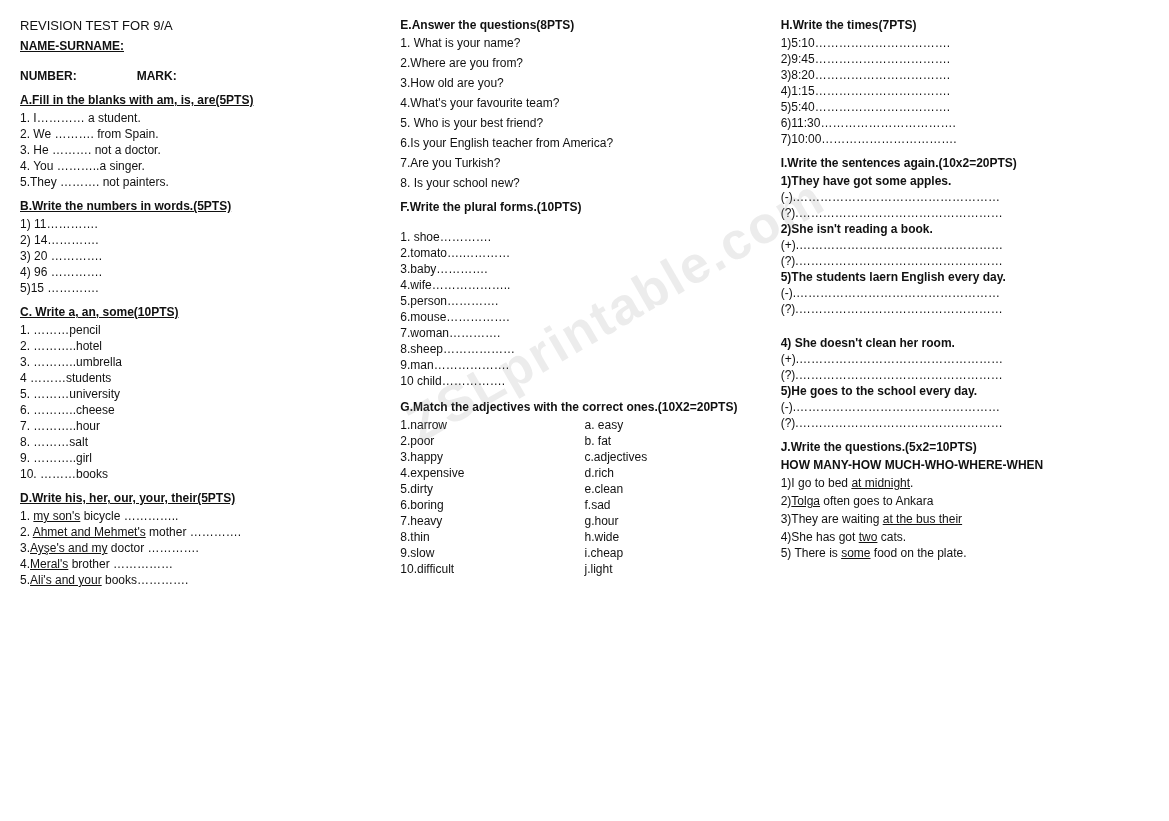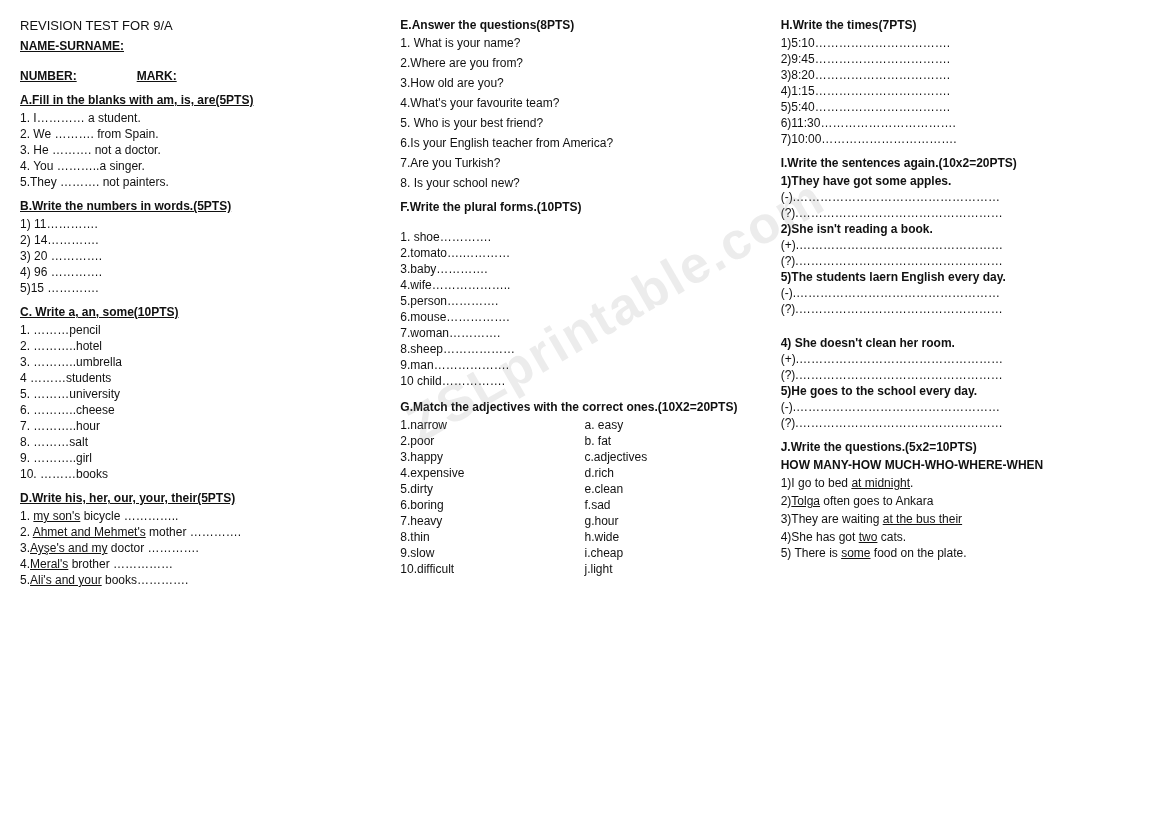--- a/index.html
+++ b/index.html
@@ -32,21 +32,21 @@
     .section-title-plain {
       font-weight: bold;
       margin-bottom: 4px;
       font-size: 12px;
     }
     .line { margin-bottom: 2px; font-size: 12px; }
     .section { margin-bottom: 10px; }
     .header-title { font-weight: normal; font-size: 13px; margin-bottom: 6px; }
     .name-line { font-weight: bold; font-size: 12px; margin-bottom: 16px; text-decoration: underline; }
     .number-mark { font-weight: bold; font-size: 12px; margin-bottom: 8px; display: flex; gap: 60px; }
-    .number-mark span { text-decoration: underline; }
+    .number-mark span { }
     .bold { font-weight: bold; }
     .underline { text-decoration: underline; }
     .watermark {
       position: absolute;
       top: 280px;
       left: 380px;
       font-size: 52px;
       color: rgba(150,150,150,0.18);
       transform: rotate(-30deg);
       font-weight: bold;

